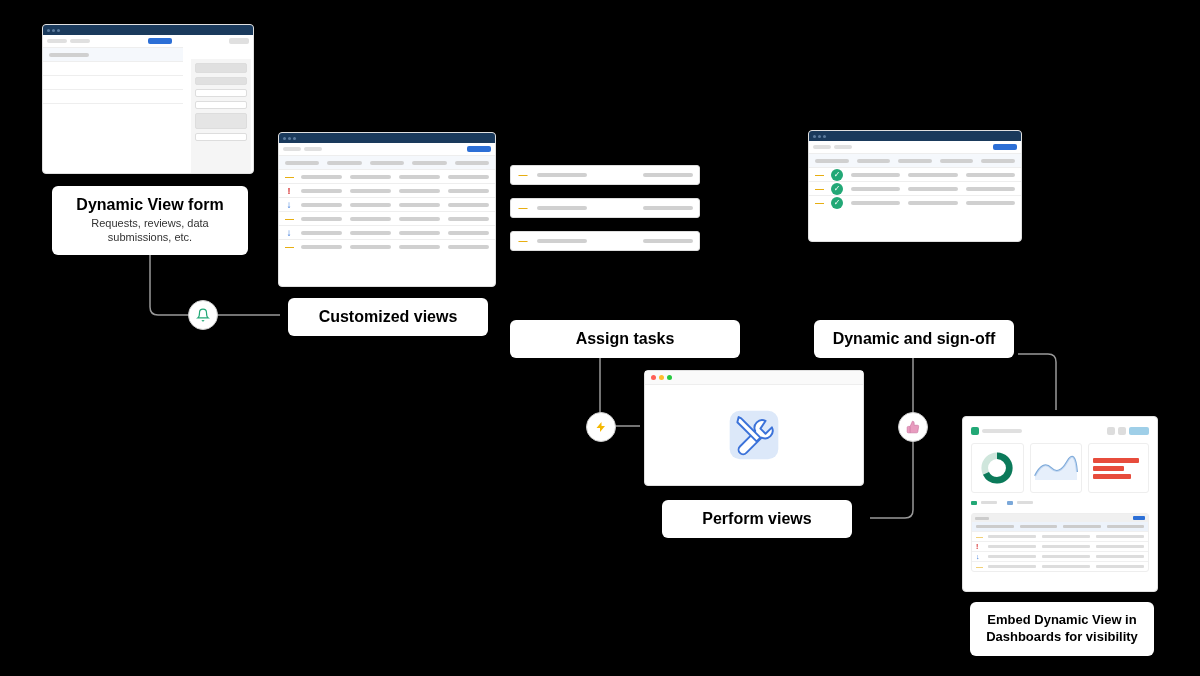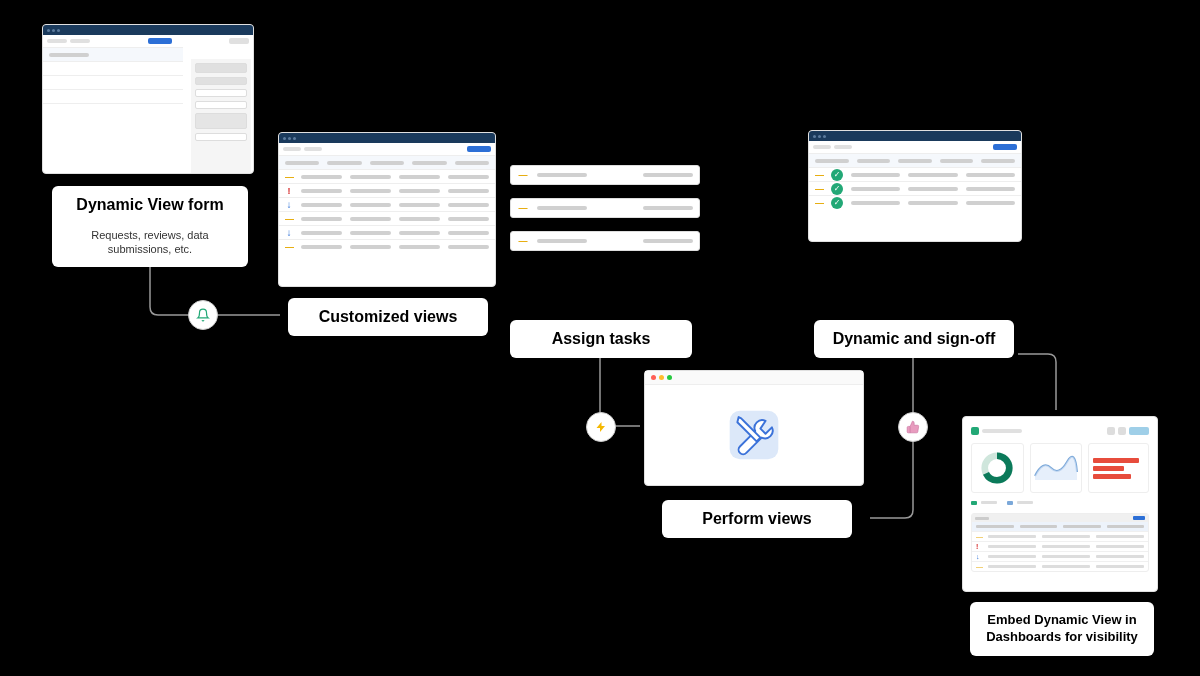--- a/index.html
+++ b/index.html
@@ -1,19 +1,19 @@
 <!DOCTYPE html>
 <html><head>
 <meta charset="utf-8">
 <style>
 * { margin: 0; padding: 0; box-sizing: border-box; }
 body { width: 1200px; height: 676px; background: #000; font-family: -apple-system, BlinkMacSystemFont, "Segoe UI", Arial, sans-serif; position: relative; }
 .label-box { position: absolute; background: #fff; border-radius: 6px; padding: 10px 16px; text-align: center; }
 .label-title { font-size: 16px; font-weight: 600; color: #000; }
-.label-sub { font-size: 11px; color: #333; margin-top: 14px; line-height: 1.3; }
+.label-sub { font-size: 11px; color: #333; margin-top: 2px; line-height: 1.3; }
 .mock { position: absolute; background: #fff; border: 1px solid #e0e0e0; border-radius: 4px; overflow: hidden; }
 .mock-header { height: 10px; background: #1a3a5c; display: flex; align-items: center; padding: 0 4px; gap: 2px; }
 .dot { width: 3px; height: 3px; border-radius: 50%; background: #5a7a9c; }
 .mock-toolbar { height: 12px; background: #fff; display: flex; align-items: center; padding: 0 4px; gap: 3px; }
 .toolbar-item { height: 4px; background: #e0e0e0; border-radius: 2px; }
 .toolbar-btn { height: 6px; width: 24px; background: #2c6fd6; border-radius: 2px; margin-left: auto; }
 .row { height: 14px; background: #fff; border-top: 1px solid #eee; display: flex; align-items: center; padding: 0 6px; gap: 8px; }
 .row.alt { background: #f5f8fc; }
 .cell { height: 4px; background: #d0d0d0; border-radius: 2px; flex: 1; }
 .accent { width: 8px; font-size: 9px; text-align: center; flex: none; }
@@ -160,21 +160,21 @@
   <span class="accent dash" style="width:12px">—</span>
     <span class="cell" style="max-width:50px"></span>
     <span class="cell" style="max-width:50px;margin-left:auto"></span>
 </div>
 <div class="item-row" style="left:510px;top:231px;width:190px">
   <span class="accent dash" style="width:12px">—</span>
     <span class="cell" style="max-width:50px"></span>
     <span class="cell" style="max-width:50px;margin-left:auto"></span>
 </div>
 
-<div class="label-box" style="left:510px;top:320px;width:182px">
+<div class="label-box" style="left:510px;top:320px;width:230px">
   <div class="label-title">Assign tasks</div>
 </div>
 
 <div class="conn-icon" style="left:586px;top:412px">
   <svg width="12" height="12" viewBox="0 0 24 24" fill="#f5b800">
       <path d="M13 2L3 14h7v8l10-12h-7V2z"></path>
     </svg>
 </div>
 
 <div class="task-window" style="left:644px;top:370px;width:220px;height:116px">

